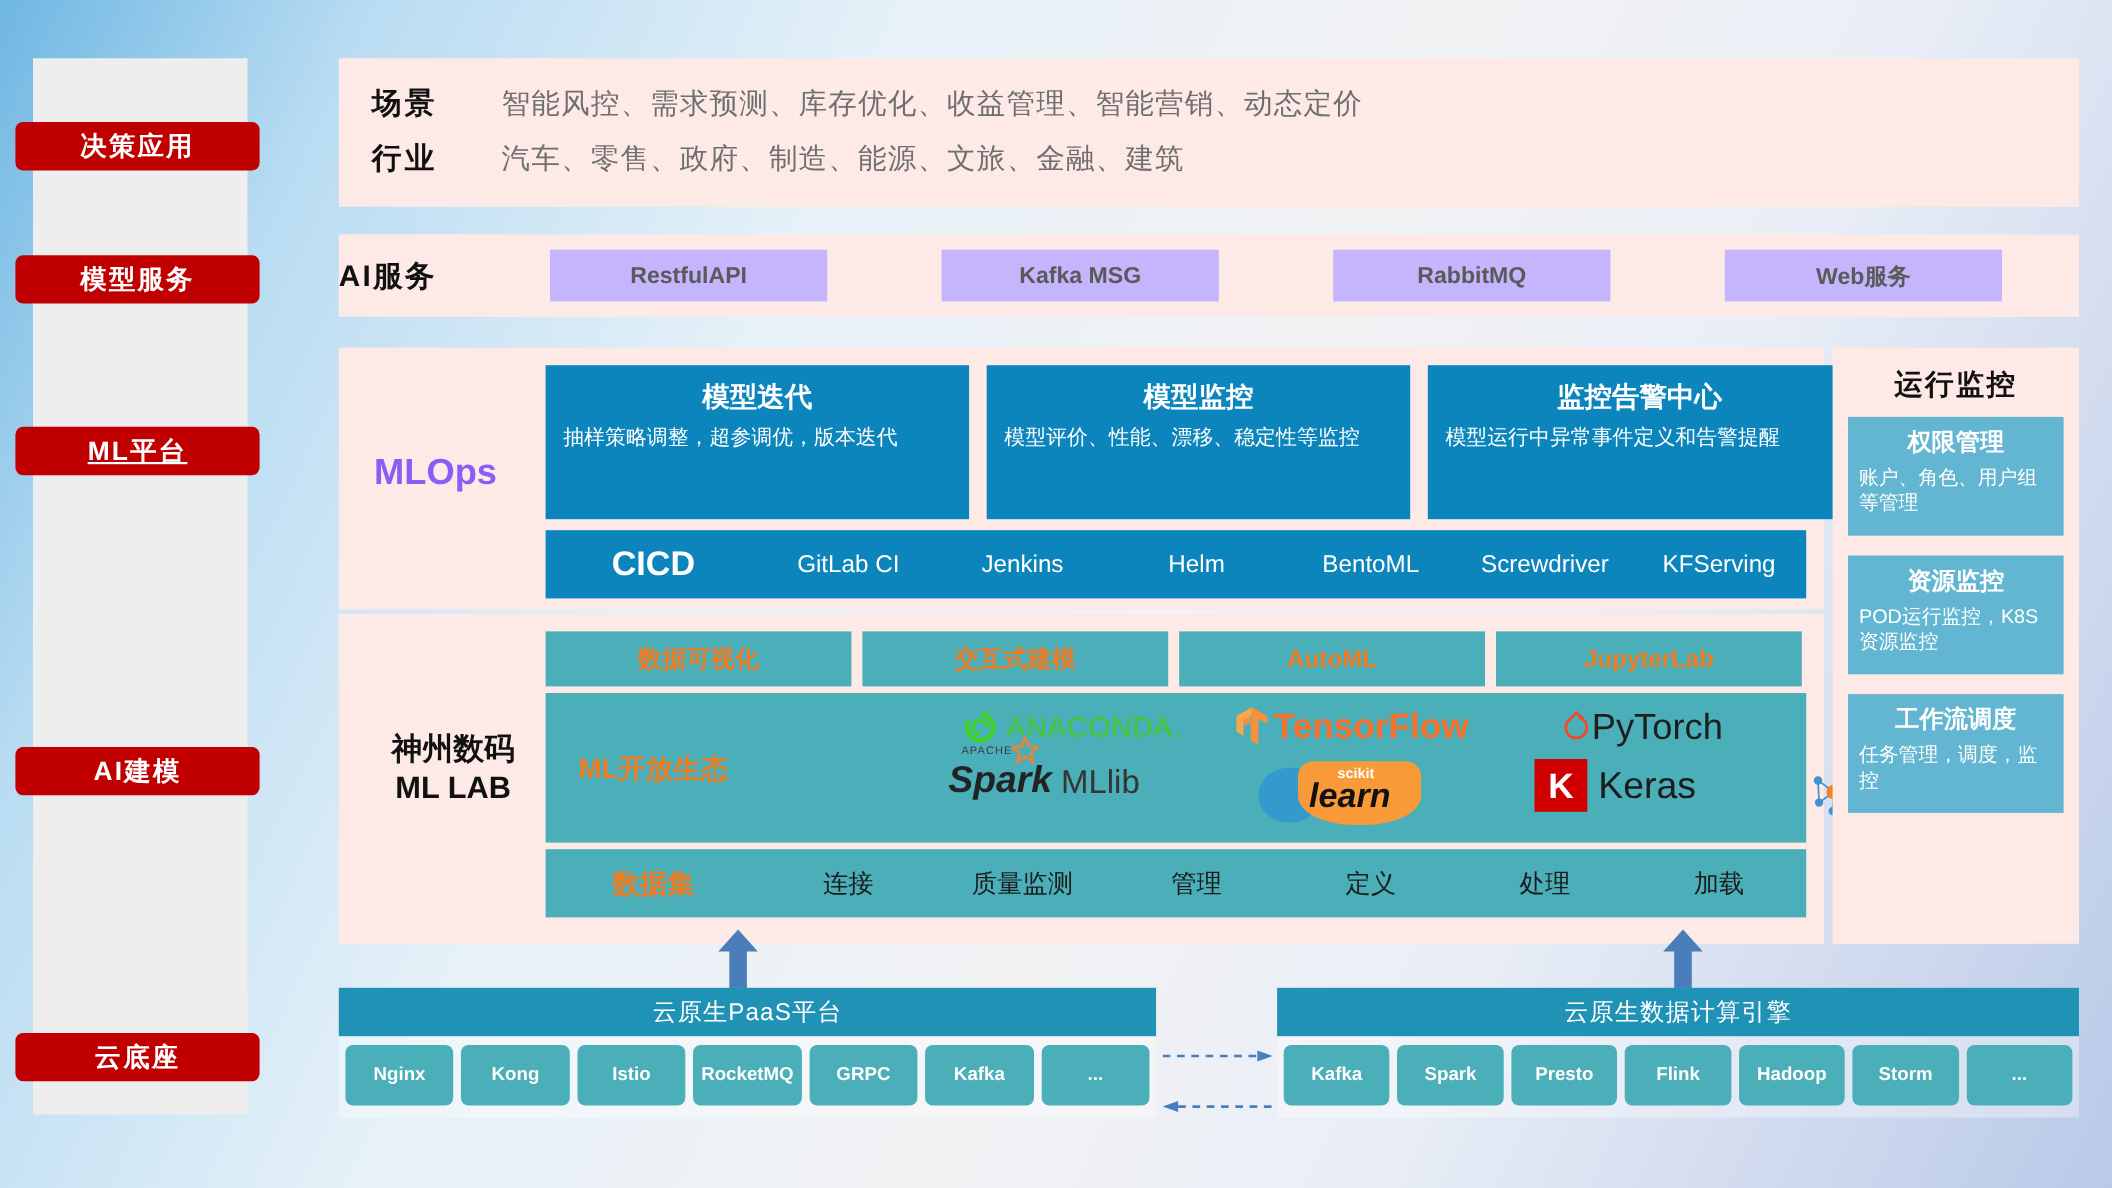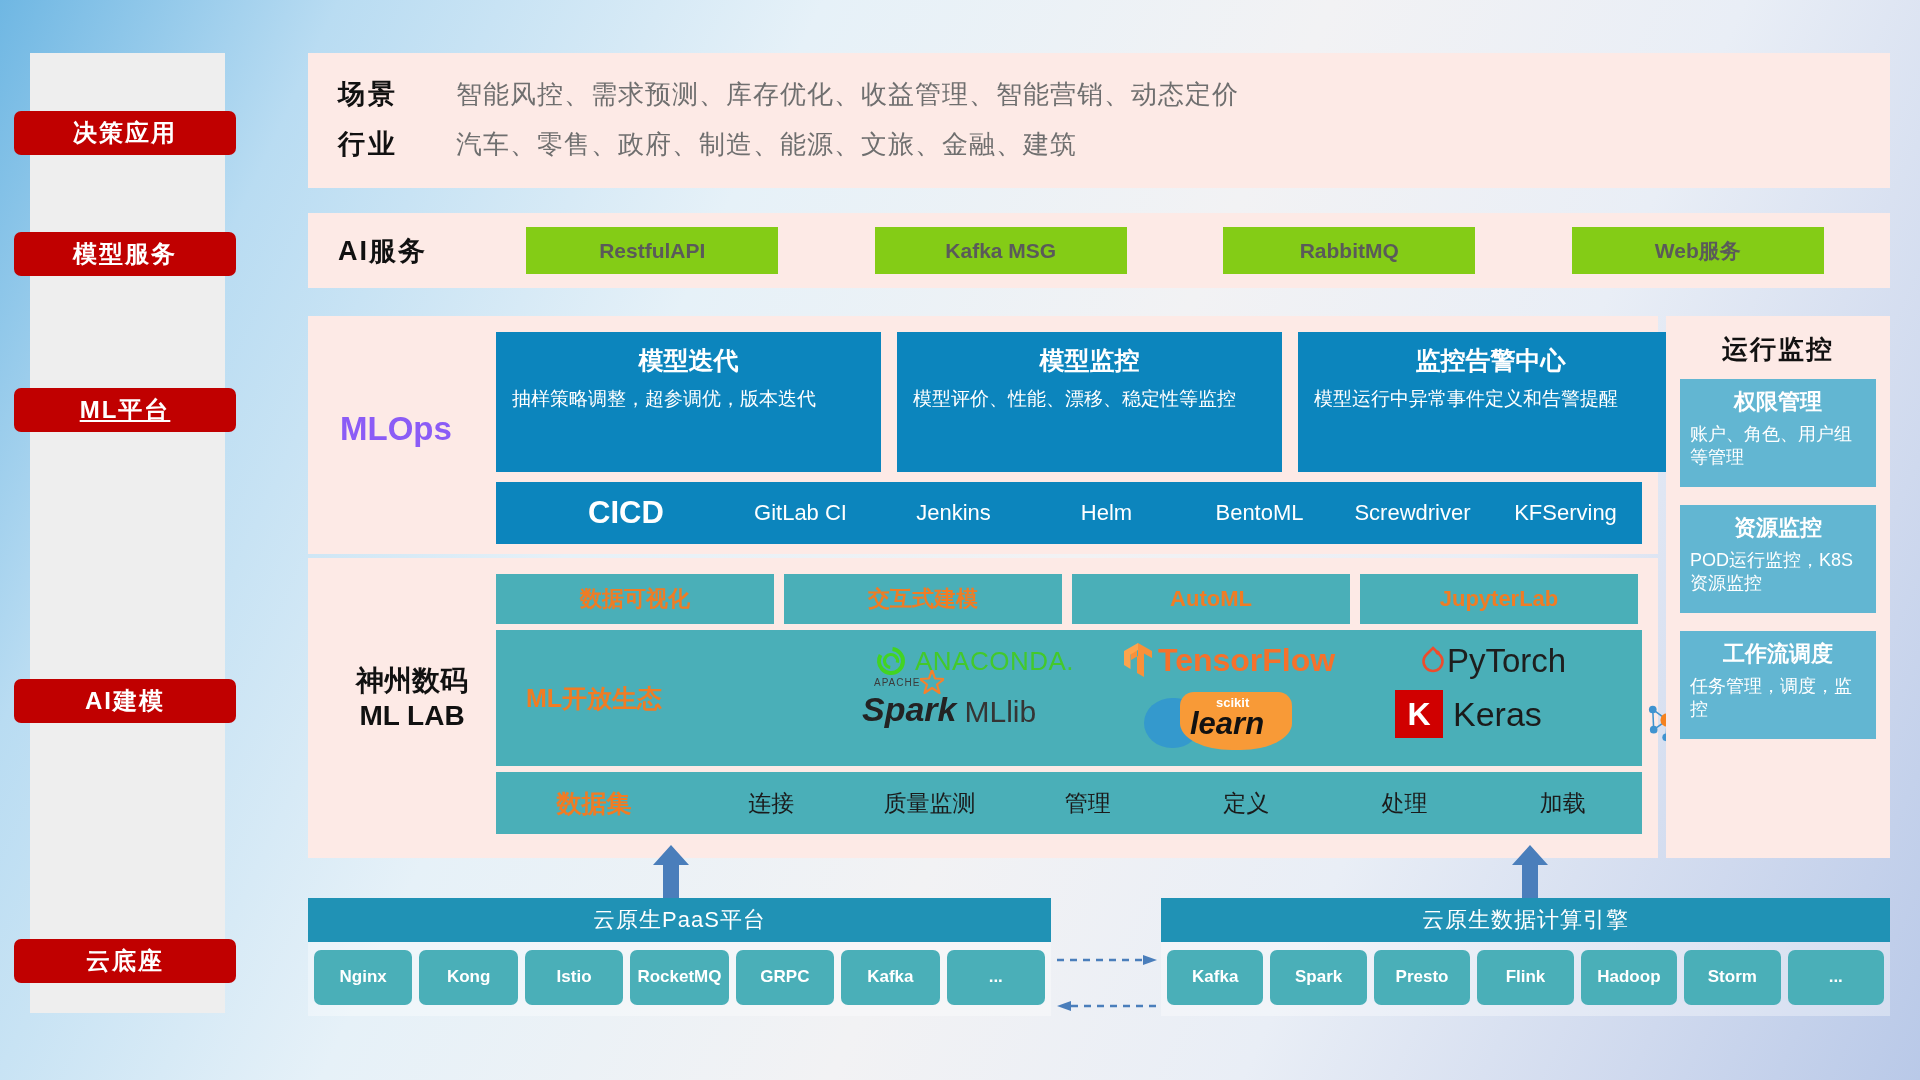--- a/index.html
+++ b/index.html
@@ -35,38 +35,38 @@
   
   .band { position: absolute; background: #fdeae6; }
 
   
   #row-industry { left: 308px; top: 53px; width: 1582px; height: 135px; padding: 16px 0 0 30px; }
   .ind-line { display: flex; align-items: center; height: 50px; }
   .ind-key { font-size: 27px; font-weight: bold; color: #111; width: 118px; letter-spacing: 3px; }
   .ind-val { font-size: 26px; color: #6f6f6f; letter-spacing: 1px; }
 
   
-  #row-ai { left: 308px; top: 213px; width: 1582px; height: 75px; display: flex; align-items: center; padding-left: 30px; }
+  #row-ai { left: 308px; top: 213px; width: 1582px; height: 75px; display: flex; align-items: center; }
   #ai-label { font-size: 27px; font-weight: bold; color: #111; width: 140px; letter-spacing: 2px; }
   .ai-chips { display: flex; gap: 0; flex: 1; justify-content: space-around; padding-right: 18px; }
   .ai-chip {
-    width: 252px; height: 47px; background: #84cc16; color: #5a5a5a;
+    width: 252px; height: 47px; background: #c4b5fd; color: #5a5a5a;
     font-size: 21px; font-weight: bold; display: flex; align-items: center; justify-content: center;
   }
 
   
   #row-mlops { left: 308px; top: 316px; width: 1350px; height: 238px; }
   #mlops-label { position: absolute; left: 32px; top: 94px; font-size: 33px; font-weight: bold; color: #8b5cf6; }
   .mlops-cards { position: absolute; left: 188px; top: 16px; display: flex; gap: 16px; }
   .mlops-card { width: 385px; height: 140px; background: #0c85bd; color: #fff; padding: 12px 16px 0 16px; }
   .mlops-card .t { font-size: 25px; font-weight: bold; text-align: center; margin-bottom: 9px; }
   .mlops-card .d { font-size: 19px; line-height: 1.35; }
   #cicd-bar {
     position: absolute; left: 188px; top: 166px; width: 1146px; height: 62px;
-    background: #0c85bd; color: #fff; display: flex; align-items: center; overflow: hidden; padding-left: 32px;
+    background: #0c85bd; color: #fff; display: flex; align-items: center; overflow: hidden;
   }
   #cicd-title { font-size: 31px; font-weight: bold; width: 196px; text-align: center; flex: none; }
   .cicd-items { display: flex; flex: 1; }
   .cicd-item { flex: 1; font-size: 22px; text-align: center; line-height: 1.05; }
 
   
   #row-lab { left: 308px; top: 558px; width: 1350px; height: 300px; }
   #lab-label { position: absolute; left: 20px; top: 105px; width: 168px; text-align: center;
                font-size: 28px; font-weight: bold; color: #111; line-height: 1.25; }
   #lab-tabs { position: absolute; left: 188px; top: 16px; display: flex; gap: 10px; }

